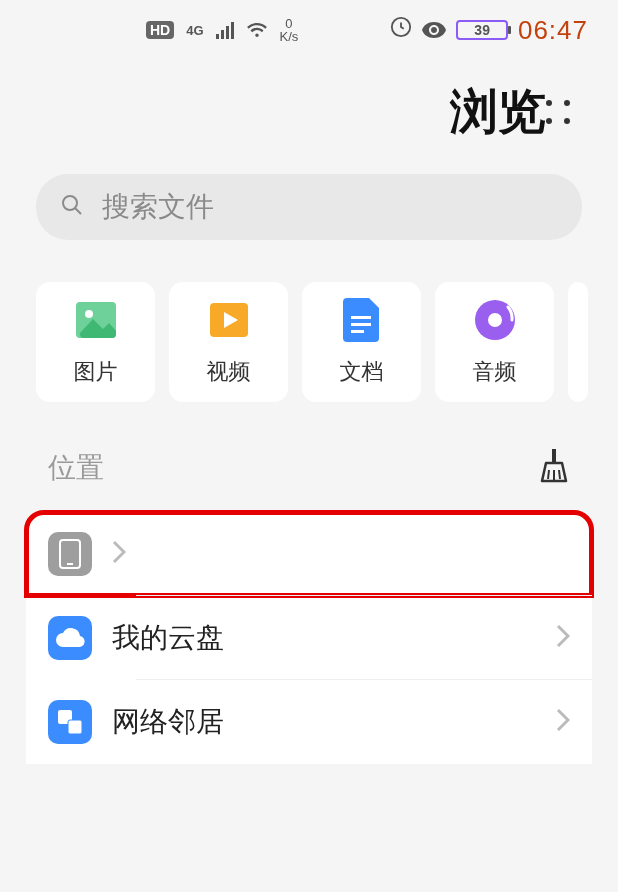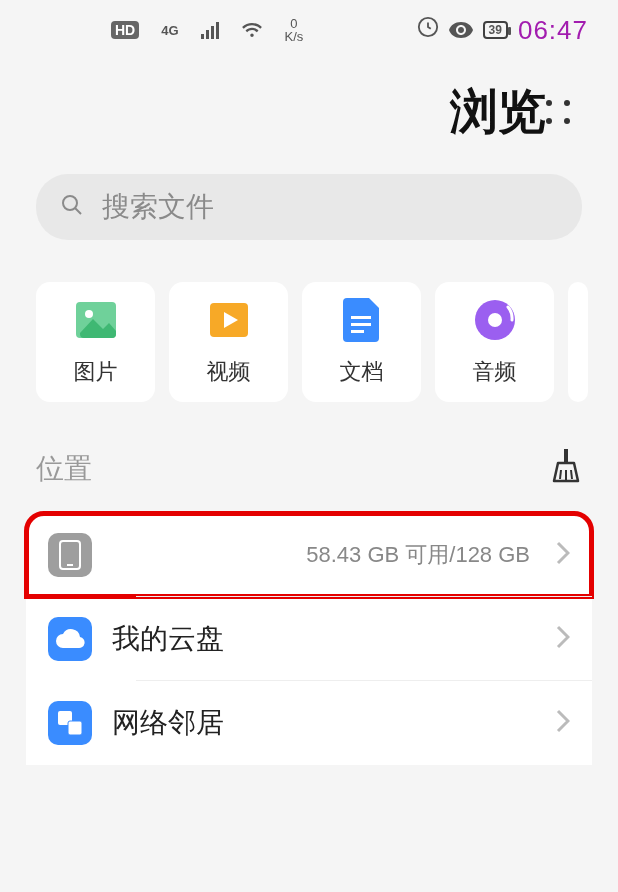--- a/index.html
+++ b/index.html
@@ -19,23 +19,23 @@
       align-items: center;
       justify-content: flex-end;
       padding: 0 30px;
       gap: 10px;
       font-size: 24px;
       color: #333;
     }
     .status-left {
       display: flex;
       align-items: center;
-      gap: 22px;
+      gap: 12px;
       margin-right: auto;
-      margin-left: 81px;
+      margin-left: 116px;
     }
     .hd-badge {
       background: #666;
       color: #fff;
       font-size: 14px;
       font-weight: bold;
       border-radius: 4px;
       padding: 1px 4px;
     }
     .sig-4g { font-size: 13px; font-weight: bold; color: #555; }
@@ -43,25 +43,25 @@
     .signal-bars span { width: 3px; background: #555; display: block; }
     .signal-bars span:nth-child(1){height:5px}
     .signal-bars span:nth-child(2){height:9px}
     .signal-bars span:nth-child(3){height:13px}
     .signal-bars span:nth-child(4){height:17px}
     .wifi { font-size: 22px; color:#555;}
     .speed { text-align: center; font-size: 13px; line-height: 13px; color:#555; }
     .status-right { display: flex; align-items: center; gap: 10px; }
     .eye-icon, .moon-icon { color:#555;}
     .battery {
-      border: 2px solid #404040; border-radius: 4px; padding: 0 4px;
-      font-size: 12px; font-weight: bold; position: relative; color:#555;
+      border: 2px solid #8b5cf6; border-radius: 4px; padding: 0 16px;
+      font-size: 14px; font-weight: bold; position: relative; color:#555;
     }
     .battery::after { content:""; position:absolute; right:-5px; top:4px; width:3px; height:8px; background:#555; border-radius:1px;}
-    .time { font-size: 26px; color:#a21caf; letter-spacing: 1px;}
+    .time { font-size: 26px; color:#c2410c; letter-spacing: 1px;}
 
     
     .header {
       display: flex;
       align-items: center;
       justify-content: flex-end;
       padding: 20px 48px 30px;
     }
     .page-title {
       font-size: 48px;
@@ -107,22 +107,21 @@
       justify-content: center;
       gap: 14px;
     }
     .cat-tile.peek { flex: 0 0 20px; }
     .cat-icon { width: 46px; height: 46px; display:flex; align-items:center; justify-content:center; border-radius: 8px;}
     .cat-label { font-size: 22px; color:#333; }
 
     
     .section-head {
       display:flex; align-items:center; justify-content:space-between;
-      padding: 46px 36px 24px;
-      font-family: Liberation Mono, monospace;
+      padding: 46px 48px 24px;
     }
     .section-title { font-size: 28px; color:#999; }
     .broom { color:#333; }
 
     
     .loc-list { padding: 0 26px;}
     .loc-item {
       background:#fff;
       display:flex; align-items:center;
       padding: 20px 22px;
@@ -272,21 +271,20 @@
 
 <div class="loc-list">
 
   <div class="loc-item highlighted">
     <div class="loc-icon" style="background:#9e9e9e">
       <svg width="22" height="30" viewBox="0 0 22 30">
           <rect x="1" y="1" width="20" height="28" rx="3" fill="none" stroke="#fff" stroke-width="2"></rect>
           <rect x="8" y="24" width="6" height="2" fill="#fff"></rect>
         </svg>
     </div>
-    <span class="loc-meta">58.43 GB 可用/128 GB</span>
     <span class="chevron">
       <svg width="14" height="24" viewBox="0 0 14 24">
           <path d="M2 2l10 10L2 22" fill="none" stroke="#bbb" stroke-width="3"></path>
         </svg>
     </span>
   </div>
 
   <div class="loc-item">
     <div class="loc-icon" style="background:#3a8cff">
       <svg width="30" height="22" viewBox="0 0 30 22">

